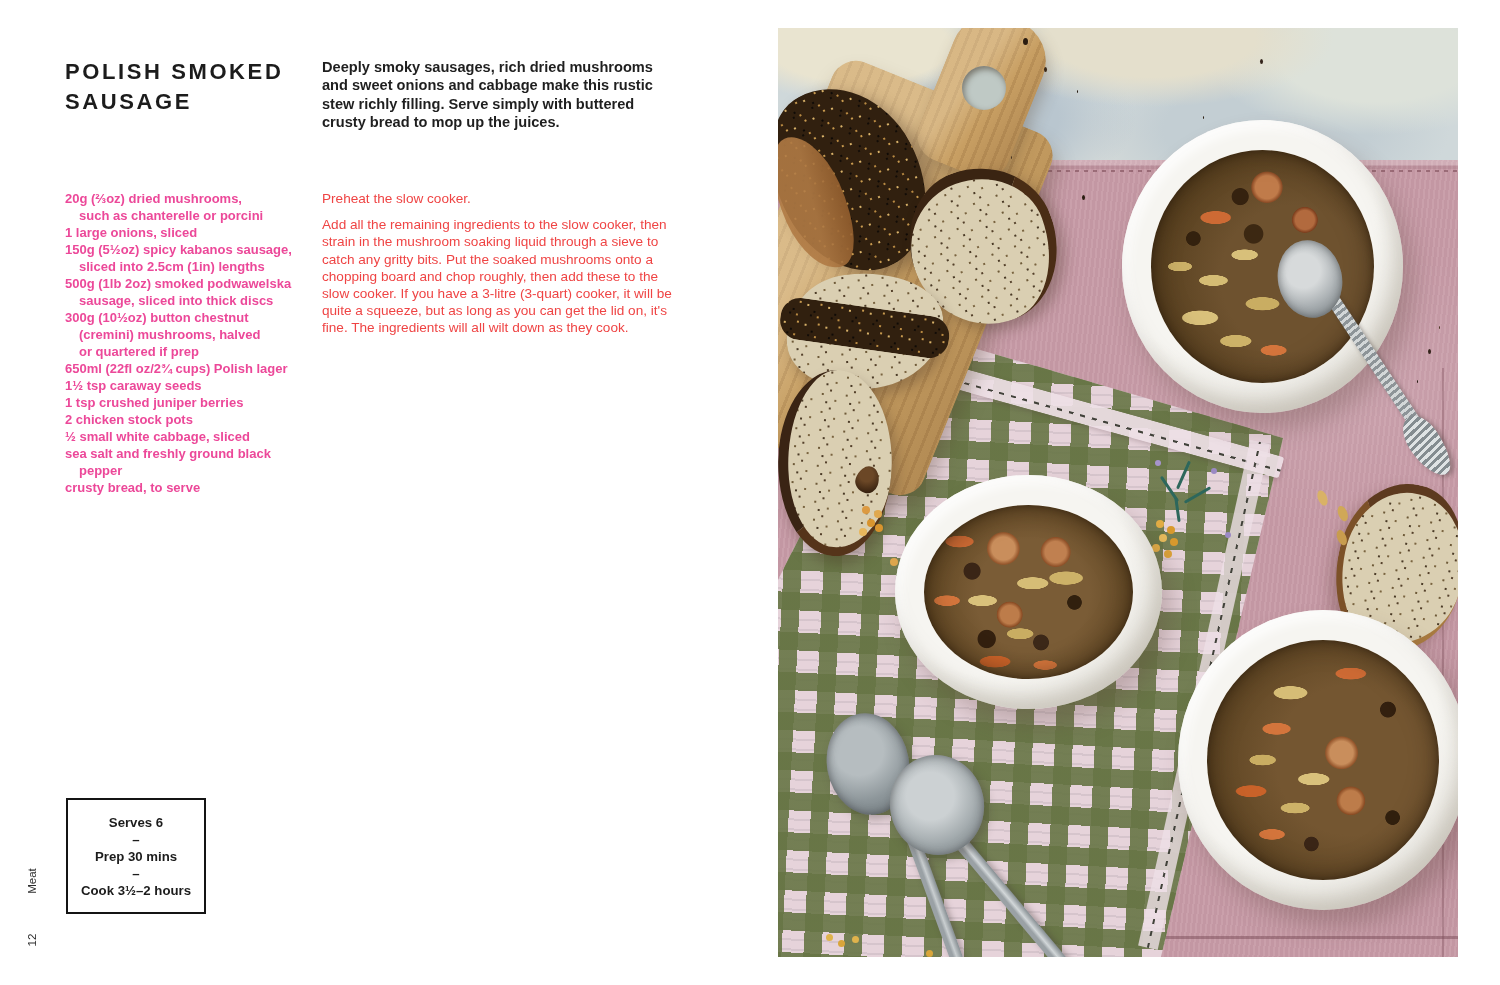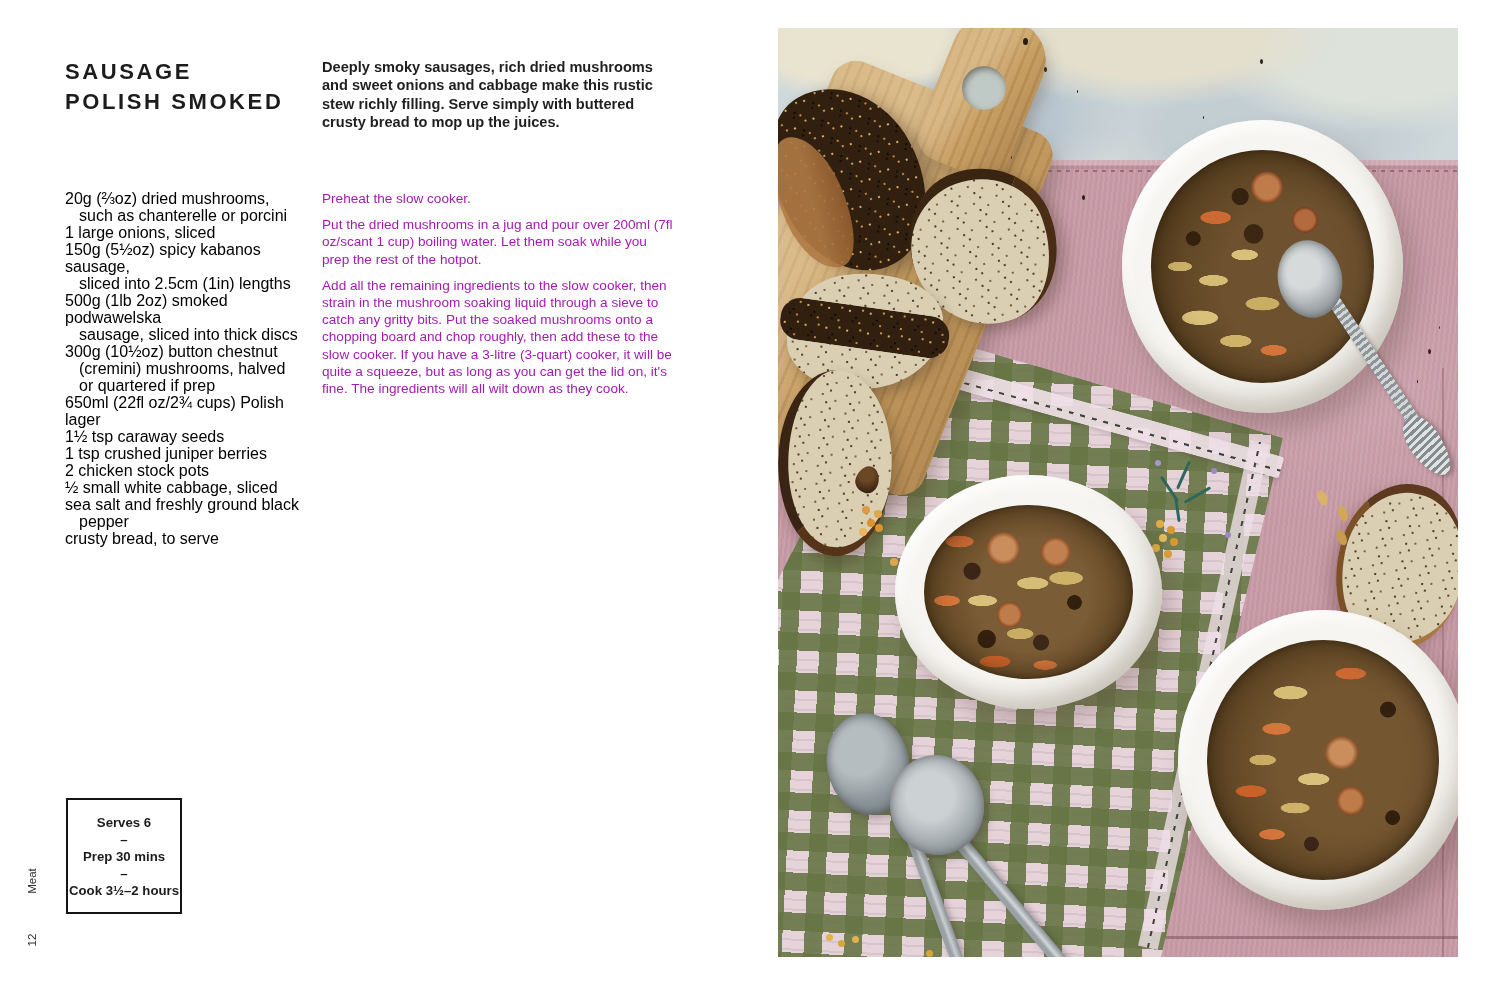--- a/index.html
+++ b/index.html
@@ -19,32 +19,32 @@
   .title span { display:block; }
   .title .sym { display:inline; font-size:14px; letter-spacing:0; margin-left:7px; color:#2a2a2a; }
 
   .intro {
     position:absolute; left:322px; top:58px; width:346px; margin:0;
     font-size:14.6px; font-weight:bold; line-height:18.4px; color:#1f1f1f;
   }
 
   .ingredients {
     position:absolute; left:65px; top:190px; width:252px; margin:0; padding:0;
-    list-style:none; font-size:16px; line-height:17px; color:#000000;
+    list-style:none; font-size:13px; line-height:17px; color:#ec4899;font-weight:bold;
   }
   .ingredients li.ind { padding-left:14px; }
 
   .method {
     position:absolute; left:322px; top:190px; width:354px;
-    font-size:13.6px; line-height:17.2px; color:#a21caf;
+    font-size:13.6px; line-height:17.2px; color:#ef4444;
   }
   .method p { margin:0 0 9px 0; }
 
   .info-box {
-    position:absolute; left:66px; top:798px; width:116px; height:116px;
+    position:absolute; left:66px; top:798px; width:140px; height:116px;
     border:2px solid #141414; display:flex; flex-direction:column;
     align-items:center; justify-content:center; text-align:center;
     font-size:13.2px; font-weight:bold; line-height:17px; color:#1c1c1c;
   }
   .vert { position:absolute; transform:rotate(-90deg); font-size:11.5px; color:#2e2e2e; text-align:center; }
   .vert-meat { left:10px; top:875px; width:44px; }
   .vert-page { left:18px; top:934px; width:28px; }
 
   
   .photo {
@@ -334,22 +334,22 @@
     border-radius:50% 50% 45% 55%/60% 60% 40% 40%; transform:rotate(18deg);
     background:radial-gradient(circle at 40% 35%, #6b4726 0 30%, #3c2512 75%, #241407 100%); }
 </style>
 </head>
 <body>
 
 <div class="vert vert-meat">Meat</div>
 <div class="vert vert-page">12</div>
 
 <h1 class="title">
+  <span>POLISH SMOKED</span>
   <span>SAUSAGE</span>
-  <span>POLISH SMOKED</span>
 </h1>
 
 <p class="intro">Deeply smoky sausages, rich dried mushrooms and sweet onions and cabbage make this rustic stew richly filling. Serve simply with buttered crusty bread to mop up the juices.</p>
 
 <ul class="ingredients">
   <li>20g (⅔oz) dried mushrooms,</li>
   <li class="ind">such as chanterelle or porcini</li>
   <li>1 large onions, sliced</li>
   <li>150g (5½oz) spicy kabanos sausage,</li>
   <li class="ind">sliced into 2.5cm (1in) lengths</li>
@@ -363,21 +363,20 @@
   <li>1 tsp crushed juniper berries</li>
   <li>2 chicken stock pots</li>
   <li>½ small white cabbage, sliced</li>
   <li>sea salt and freshly ground black</li>
   <li class="ind">pepper</li>
   <li>crusty bread, to serve</li>
 </ul>
 
 <div class="method">
   <p>Preheat the slow cooker.</p>
-  <p>Put the dried mushrooms in a jug and pour over 200ml (7fl oz/scant 1 cup) boiling water. Let them soak while you prep the rest of the hotpot.</p>
   <p>Add all the remaining ingredients to the slow cooker, then strain in the mushroom soaking liquid through a sieve to catch any gritty bits. Put the soaked mushrooms onto a chopping board and chop roughly, then add these to the slow cooker. If you have a 3-litre (3-quart) cooker, it will be quite a squeeze, but as long as you can get the lid on, it's fine. The ingredients will all wilt down as they cook.</p>
 </div>
 
 <div class="info-box">
   <div>Serves 6</div>
   <div>–</div>
   <div>Prep 30 mins</div>
   <div>–</div>
   <div>Cook 3½–2 hours</div>
 </div>

